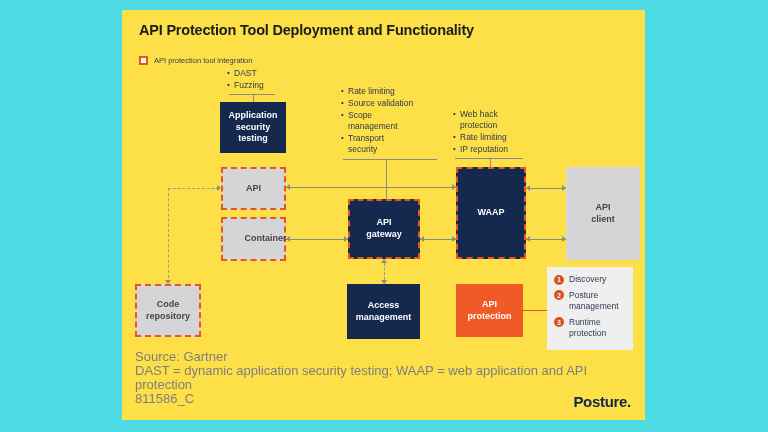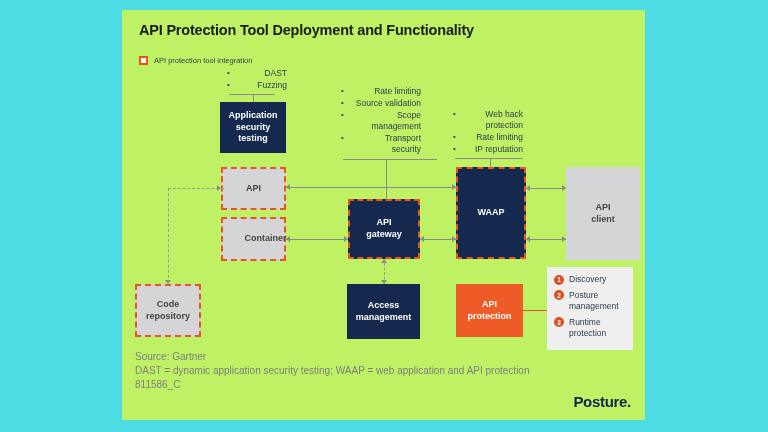--- a/index.html
+++ b/index.html
@@ -1,46 +1,46 @@
 <!DOCTYPE html>
 <html><head>
 <meta charset="utf-8">
 <style>
   html,body{margin:0;padding:0;}
   body{font-family:"Liberation Sans", sans-serif;}
   .stage{position:relative;width:768px;height:432px;background:#4DDCE4;overflow:hidden;}
-  .card{position:absolute;left:122px;top:10px;width:523px;height:410px;background:#bef264;}
+  .card{position:absolute;left:122px;top:10px;width:523px;height:410px;background:#fde047;}
   .title{position:absolute;left:17px;top:12px;width:460px;font-size:14.5px;font-weight:700;color:#1A1C20;letter-spacing:-0.2px;}
   .legend{position:absolute;left:17px;top:46px;display:flex;gap:6px;}
   .legend-swatch{width:9px;height:9px;box-sizing:border-box;border:2px dashed #E8551F;background:#fff;}
   .legend-label{font-size:7.5px;color:#333F4E;}
   .box{position:absolute;display:flex;align-items:center;justify-content:center;text-align:center;
        font-weight:700;font-size:9px;line-height:1.3;white-space:pre-line;box-sizing:border-box;}
   .navy{background:#14294D;color:#FFFFFF;}
   .graybox{background:#D5D5D7;color:#454545;}
   .orangebox{background:#EE5B26;color:#FFFFFF;}
   .odash{border:2px dashed #E8551F;}
-  .blist{position:absolute;font-size:8.5px;color:#2D3A4E;line-height:1.3;text-align:right;}
+  .blist{position:absolute;font-size:8.5px;color:#2D3A4E;line-height:1.3;}
   .blist .item{position:relative;padding-left:7px;white-space:pre-line;margin-bottom:1px;}
   .blist .item::before{content:"•";position:absolute;left:0;top:-0.5px;font-size:8px;color:#2D3A4E;}
   .hline{position:absolute;height:0;border-top:1px solid #8A8A8A;}
   .vline{position:absolute;width:0;border-left:1px solid #8A8A8A;}
   .gdash{border-top-style:dashed;border-left-style:dashed;border-color:#9A9A9A;}
   .oline{position:absolute;height:0;border-top:1.5px solid #E8551F;}
   .ah{position:absolute;width:0;height:0;border:3px solid transparent;}
   .ah.r{border-left:4px solid #8A8A8A;border-right:0;}
   .ah.l{border-right:4px solid #8A8A8A;border-left:0;}
   .ah.u{border-bottom:4px solid #8A8A8A;border-top:0;}
   .ah.d{border-top:4px solid #8A8A8A;border-bottom:0;}
   .panel{position:absolute;left:425px;top:257px;width:86px;height:83px;background:#EFEFEF;box-sizing:border-box;padding:7px 4px 4px 7px;}
   .step{display:flex;align-items:flex-start;gap:5px;margin-bottom:5px;}
   .stepnum{flex:0 0 auto;width:10px;height:10px;border-radius:50%;background:#D9511F;color:#fff;
            font-size:6.5px;font-weight:700;display:flex;align-items:center;justify-content:center;margin-top:0.5px;}
   .steplabel{font-size:8.5px;color:#2D3A4E;line-height:1.28;white-space:pre-line;}
-  .footer{position:absolute;left:13px;top:340px;font-size:10px;color:#7E7E7E;line-height:14px;}
+  .footer{position:absolute;left:13px;top:340px;font-size:13px;color:#7E7E7E;line-height:14px;}
   .logo{position:absolute;right:14px;top:383px;font-size:15px;font-weight:700;color:#10264C;letter-spacing:-0.3px;}
 </style>
 </head>
 <body>
 
 <div class="stage">
   <div class="card">
 
     <div class="title">API Protection Tool Deployment and Functionality</div>
 

